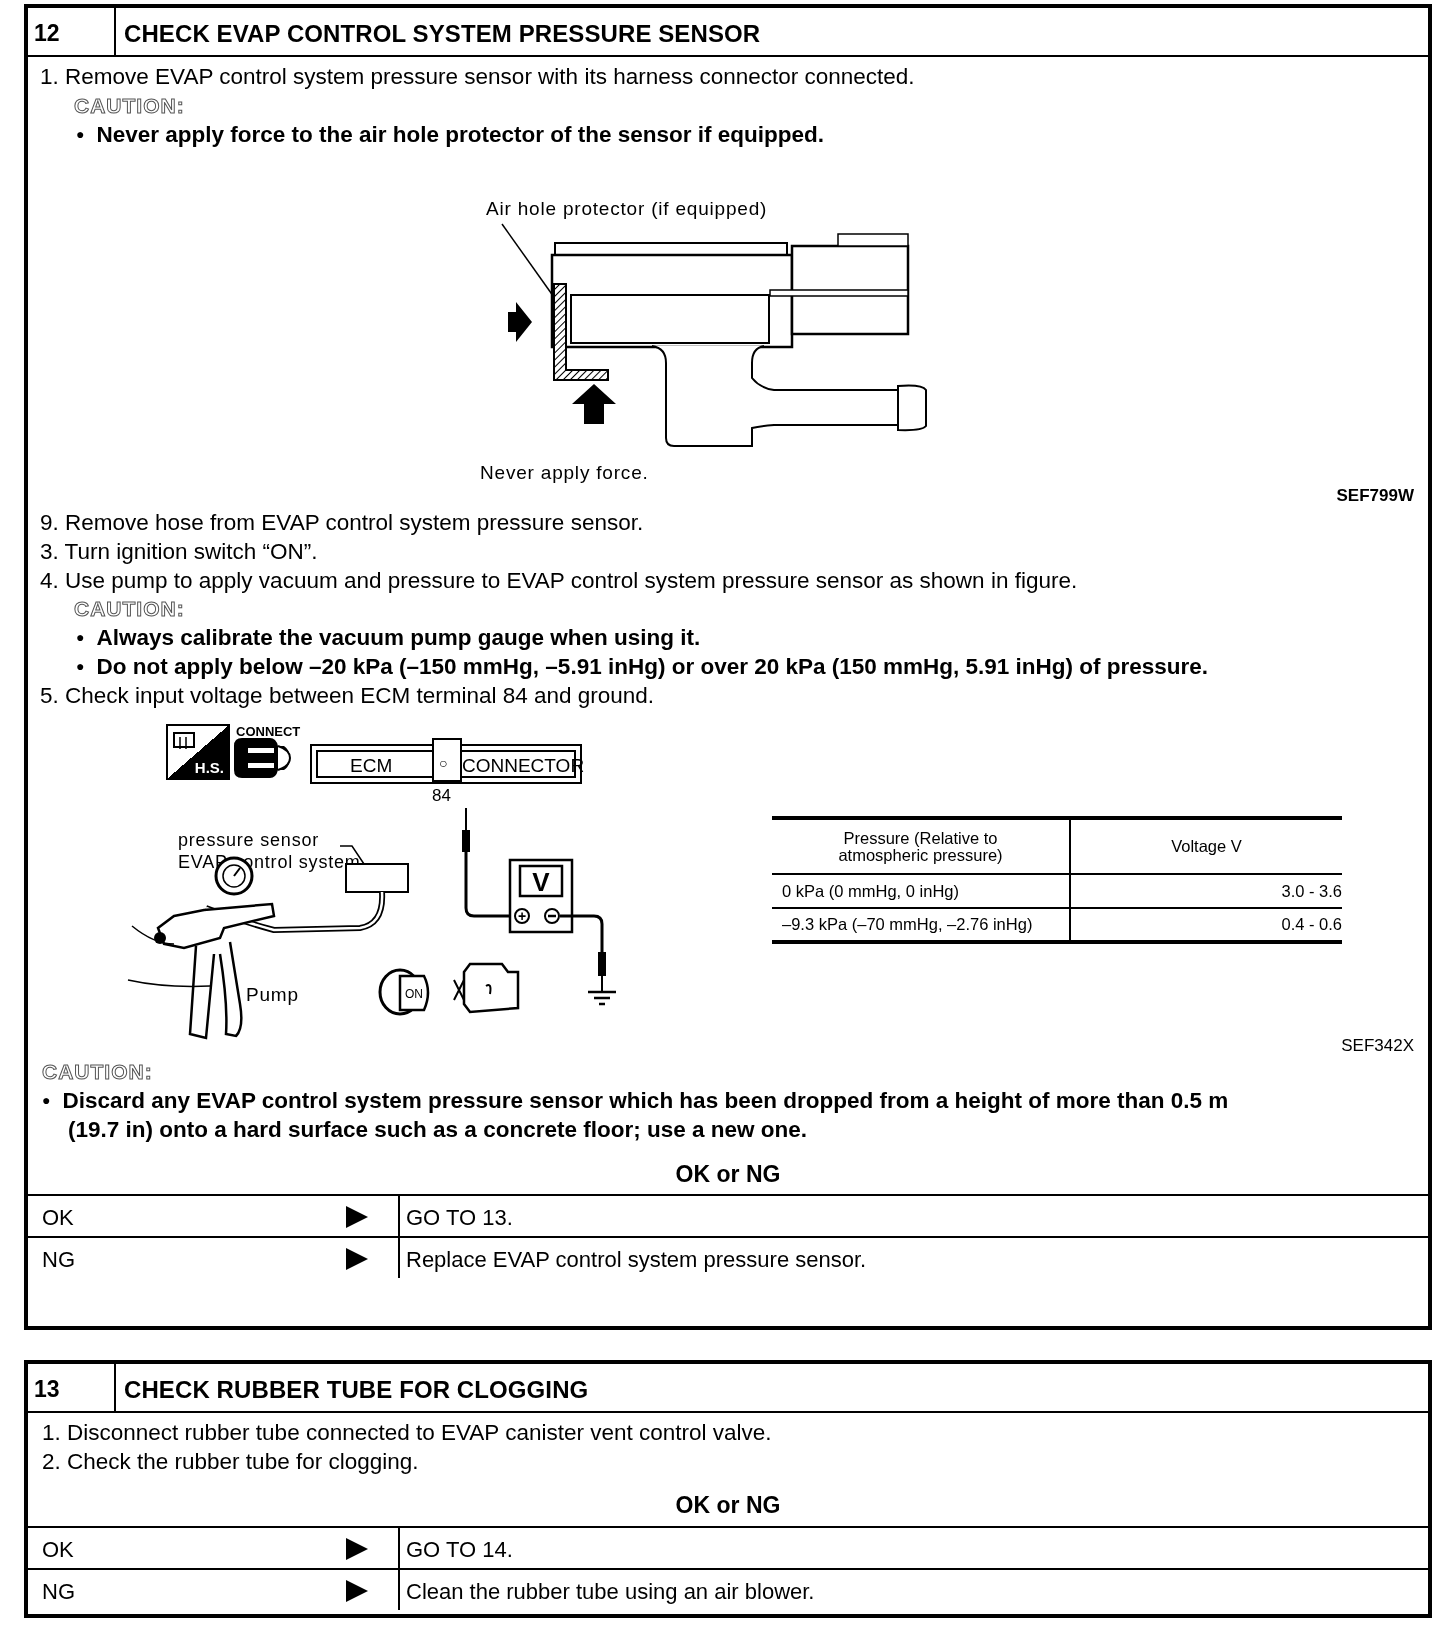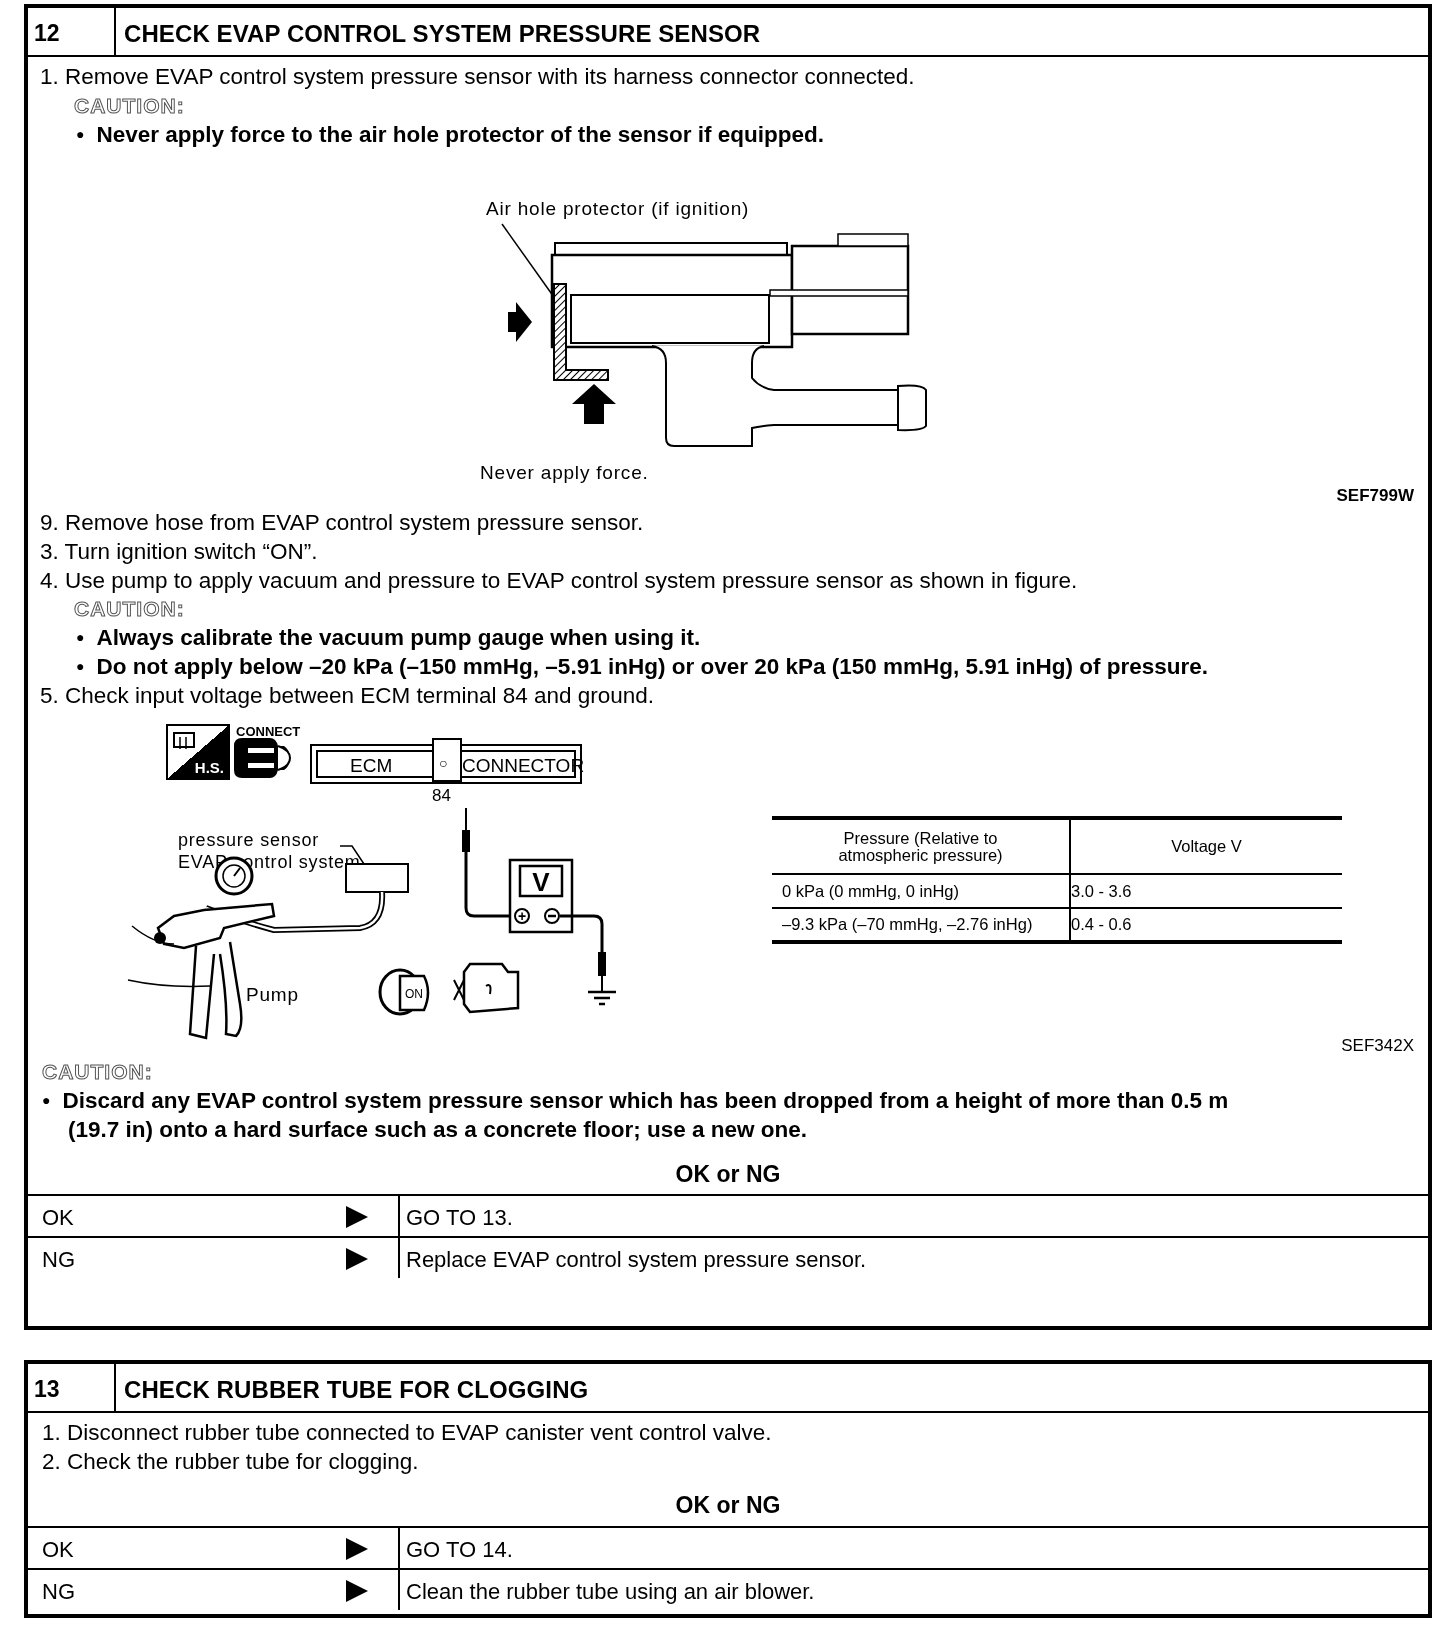--- a/index.html
+++ b/index.html
@@ -33,36 +33,36 @@
   .res-row .v { font-size: 22px; padding: 9px 0 0 6px; }
 
   table.volt { position: absolute; left: 744px; top: 808px; width: 570px; border-collapse: collapse; font-size: 16.5px; }
   table.volt th, table.volt td { border-left: 2px solid #000; }
   table.volt th:first-child, table.volt td:first-child { border-left: none; }
   table.volt thead tr { border-top: 4px solid #000; border-bottom: 2px solid #000; height: 56px; }
   table.volt th { font-weight: normal; text-align: center; line-height: 17px; }
   table.volt tbody tr { border-bottom: 2px solid #000; height: 34px; margin-top: 12px; }
   table.volt tbody tr:last-child { border-bottom: 4px solid #000; }
   table.volt td.p { text-align: left; padding-left: 10px; }
-  table.volt td.v { text-align: left; }
+  table.volt td.v { text-align: right; }
 </style>
 </head>
 <body>
 
 <div class="block" id="blk12">
   <div class="hdr">
     <div class="num">12</div>
     <div class="title">CHECK EVAP CONTROL SYSTEM PRESSURE SENSOR</div>
   </div>
 
   <div class="line" style="left:12px; top:56px;">1. Remove EVAP control system pressure sensor with its harness connector connected.</div>
   <div class="caution-txt" style="left:46px; top:86px;">CAUTION:</div>
   <div class="line bold bullet" style="left:48px; top:114px;"><span>Never apply force to the air hole protector of the sensor if equipped.</span></div>
 
-  <div class="fig-label" style="left:458px; top:190px;">Air hole protector (if ignition)</div>
+  <div class="fig-label" style="left:458px; top:190px;">Air hole protector (if equipped)</div>
   <svg style="position:absolute; left:470px; top:210px;" width="440" height="250">
     <defs>
       <pattern id="hatch" width="5" height="5" patternUnits="userSpaceOnUse" patternTransform="rotate(45)">
         <rect width="5" height="5" fill="#fff"></rect>
         <line x1="0" y1="0" x2="0" y2="5" stroke="#000" stroke-width="2"></line>
       </pattern>
     </defs>
     <line x1="4" y1="6" x2="58" y2="82" stroke="#000" stroke-width="1.5"></line>
     <rect x="57" y="25" width="232" height="14" fill="#fff" stroke="#000" stroke-width="2"></rect>
     <rect x="54" y="37" width="240" height="92" fill="#fff" stroke="#000" stroke-width="2.5"></rect>

